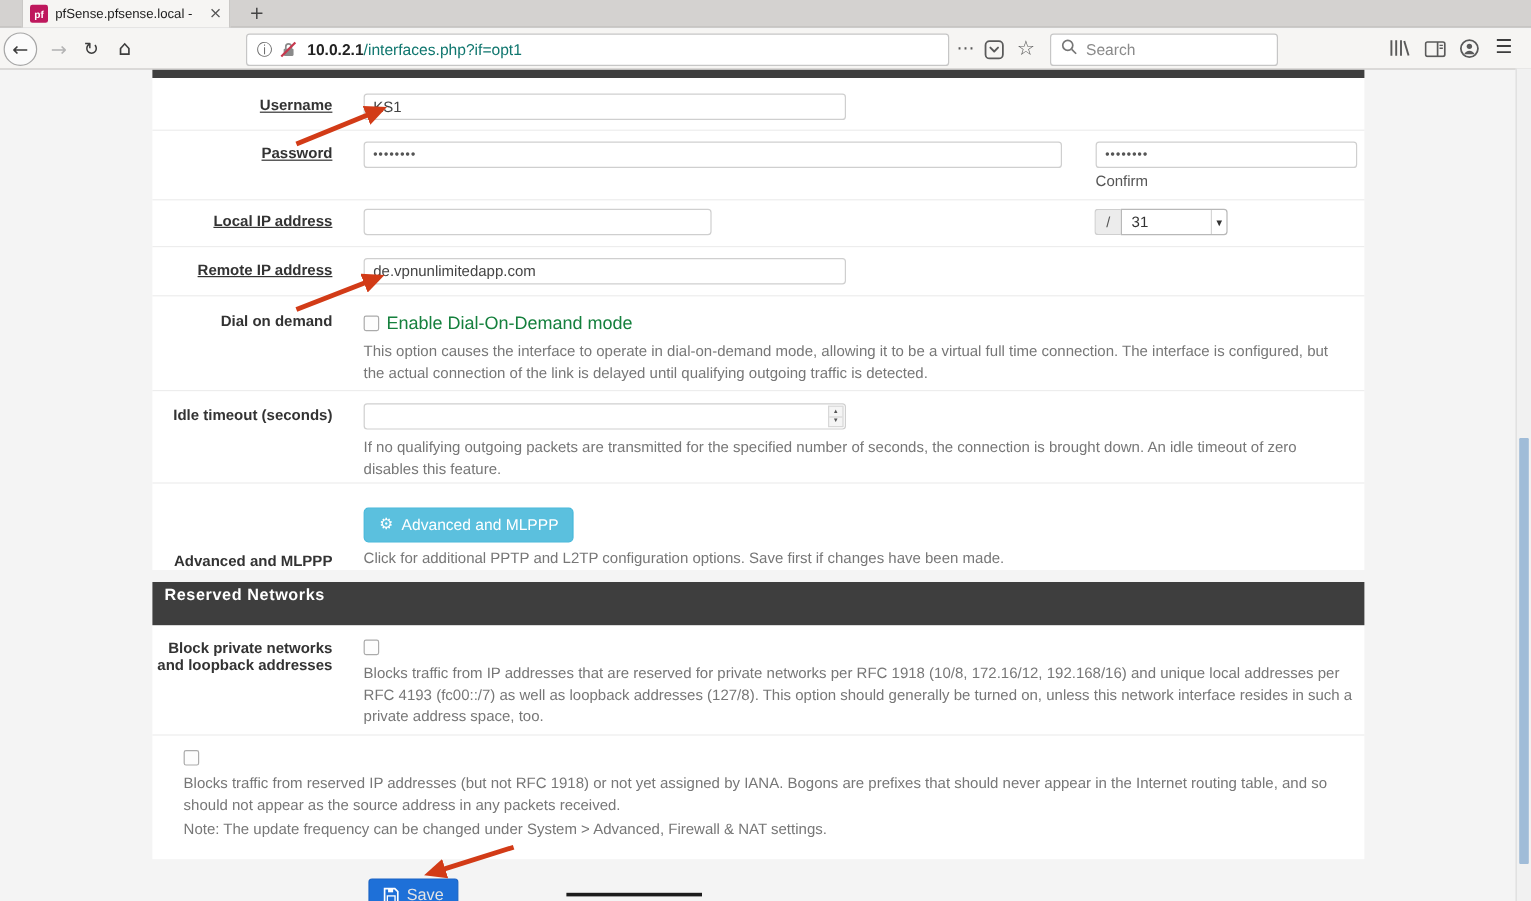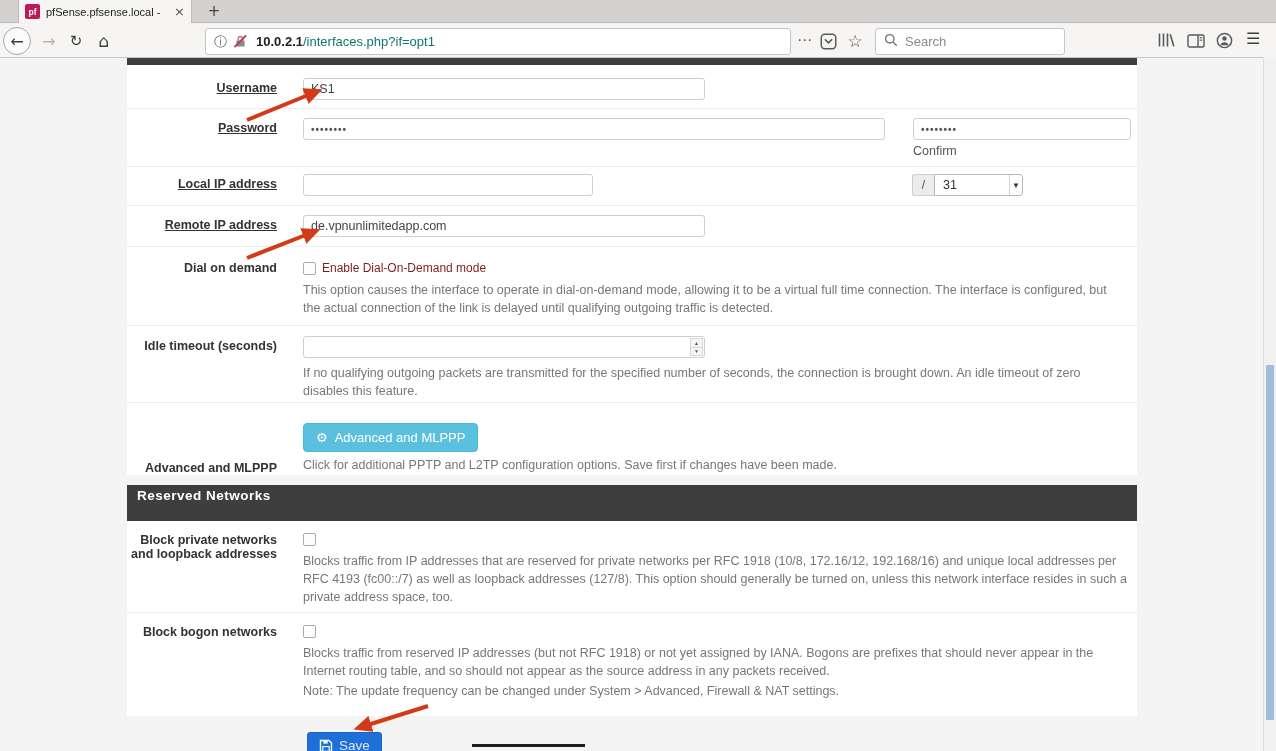--- a/index.html
+++ b/index.html
@@ -72,21 +72,21 @@
   .row-remoteip .lbl { padding-top:3px; }
 
   .row-dial { height:79px; padding-top:14px; }
   .row-idle { height:77px; padding-top:10px; }
   .row-idle .lbl { padding-top:3px; }
   .row-adv { height:72px; padding-top:12px;align-items:flex-end; }
   .row-adv .lbl { padding-top:5px; }
 
   .cb { display:inline-block; width:13px; height:13px; border:1px solid #ababab; border-radius:2px; background:#fdfdfd; vertical-align:-2px; }
   .cb-line { display:flex; align-items:center; }
-  .cb-lbl { font-size:12px; color:#7f1d1d; margin-left:6px;text-align:right; }
+  .cb-lbl { font-size:15px; color:#15803d; margin-left:6px;text-align:right; }
   .help { font-size:12.5px; color:#777; line-height:1.42; margin-top:7px; padding-right:4px; }
   .help.tight { margin-top:5px; }
 
   .num-wrap { position:relative; width:402px; }
   .num-wrap .txt { width:100%; padding-right:16px; }
   .spinner { position:absolute; right:2px; top:2px; width:13px; height:18px; border:1px solid #d8d8d8; background:#f5f5f5; display:flex; flex-direction:column; }
   .spinner span { flex:1; display:flex; align-items:center; justify-content:center; font-size:5px; color:#555; border-bottom:1px solid #d8d8d8; }
   .spinner span:last-child { border-bottom:none; }
 
   .btn-info { display:inline-flex; align-items:center; background:#5bc0de; border:1px solid #46b8da; border-radius:4px; color:#fff; font-size:13px; padding:6px 12px; }
@@ -281,21 +281,20 @@
       </div>
       <div class="ctrl">
         <div class="cb-line">
           <span class="cb"></span>
         </div>
         <div class="help">Blocks traffic from IP addresses that are reserved for private networks per RFC 1918 (10/8, 172.16/12, 192.168/16) and unique local addresses per RFC 4193 (fc00::/7) as well as loopback addresses (127/8). This option should generally be turned on, unless this network interface resides in such a private address space, too.</div>
       </div>
     </div>
 
     <div class="frow row-bogon">
-      <div class="lbl">Block bogon networks</div>
       <div class="ctrl">
         <div class="cb-line">
           <span class="cb"></span>
         </div>
         <div class="help">Blocks traffic from reserved IP addresses (but not RFC 1918) or not yet assigned by IANA. Bogons are prefixes that should never appear in the Internet routing table, and so should not appear as the source address in any packets received.</div>
         <div class="help tight" style="margin-top:2px">Note: The update frequency can be changed under System &gt; Advanced, Firewall &amp; NAT settings.</div>
       </div>
     </div>
   </div>
 

